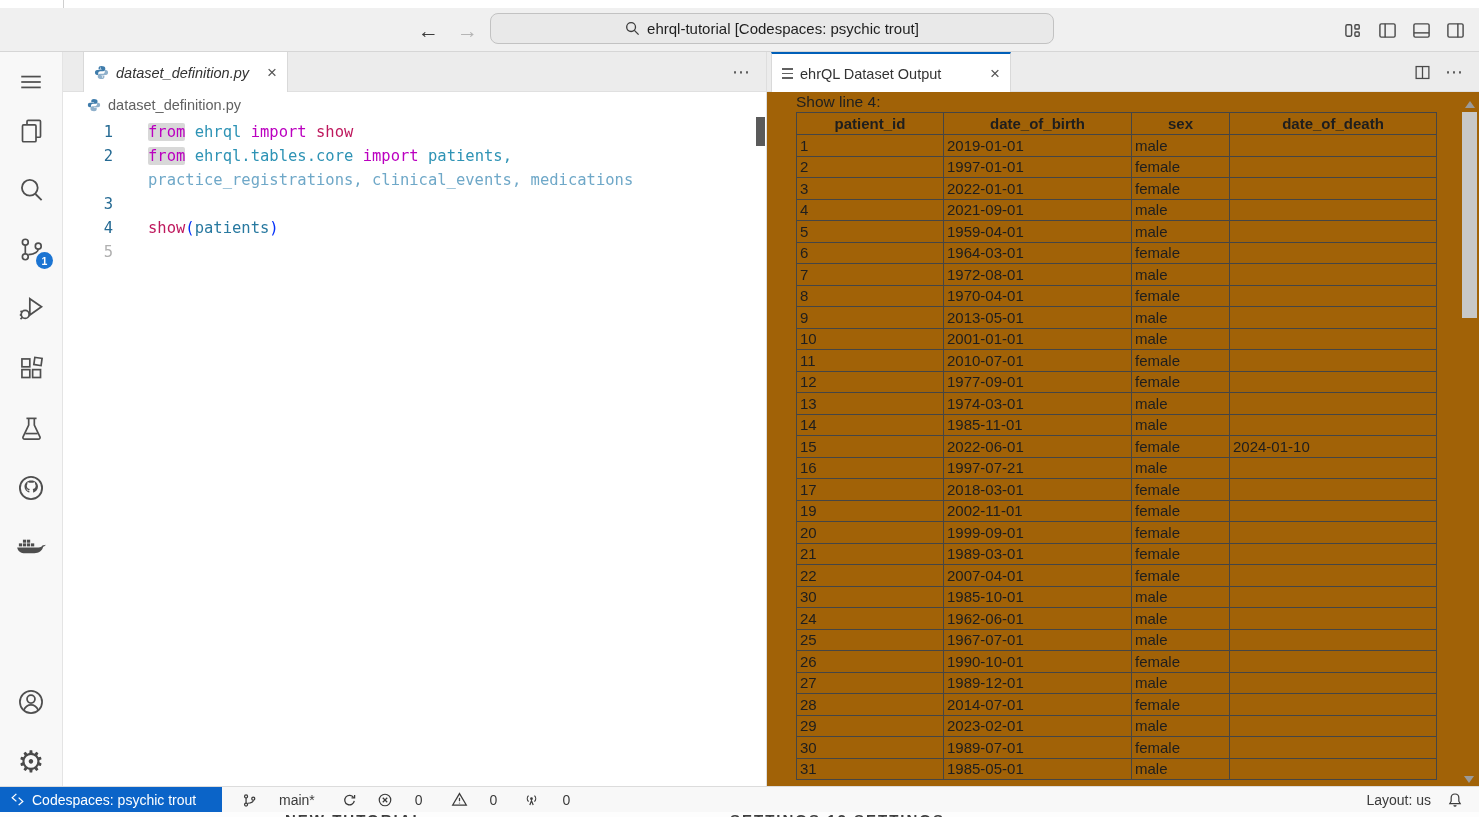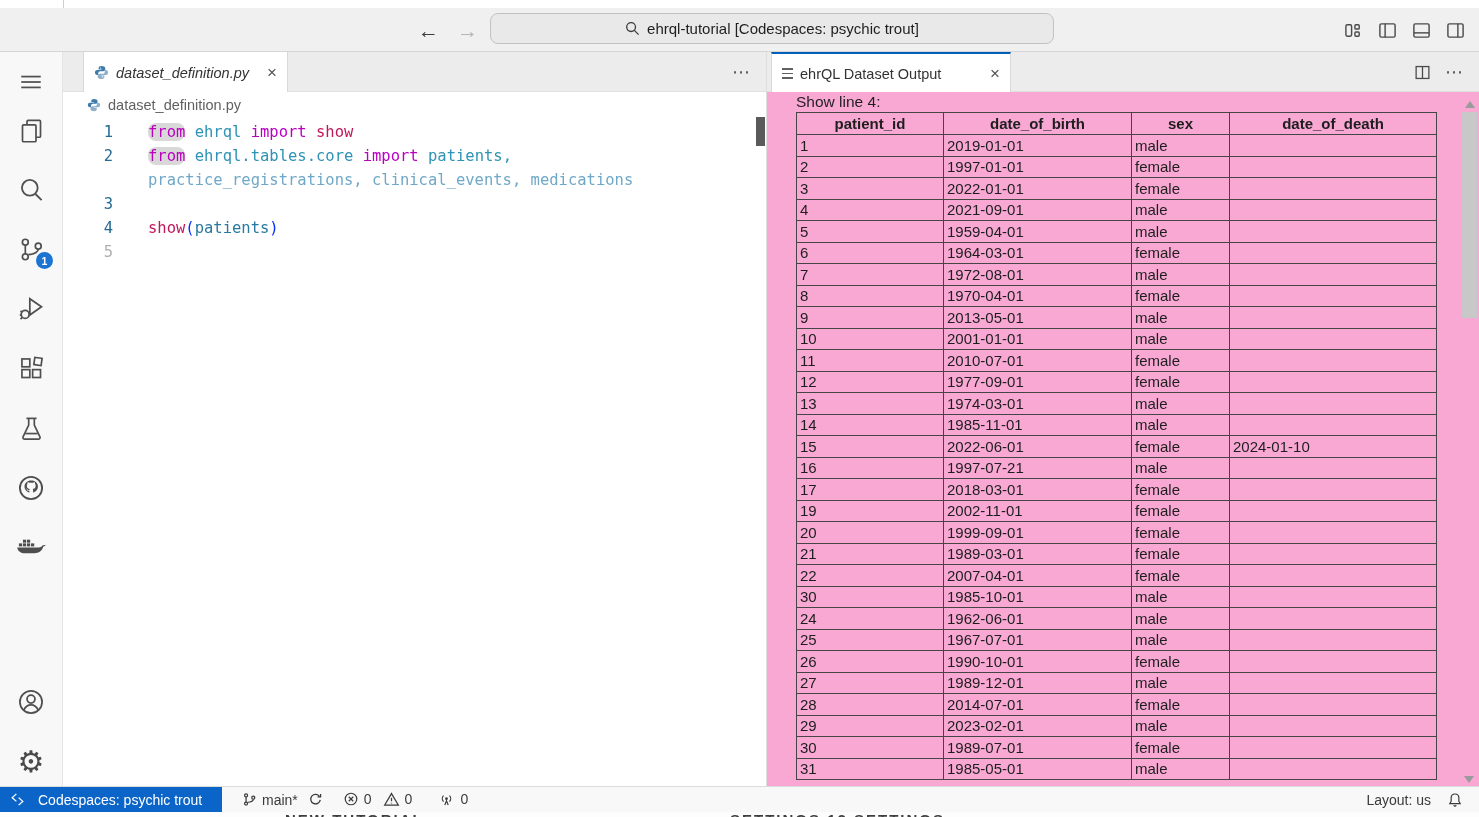--- a/index.html
+++ b/index.html
@@ -45,55 +45,55 @@
   .ellipsis { font-size:18px; letter-spacing:2px; color:#555; line-height:1; }
   .breadcrumb { position:absolute; left:0; top:40px; right:0; height:26px; background:#fff;
     display:flex; align-items:center; gap:7px; padding-left:24px; font-size:14.5px; color:#616161; }
   .code { position:absolute; left:0; top:66px; right:0; bottom:0; background:#fff;
     font-family:"DejaVu Sans Mono", monospace; font-size:15.5px; padding-top:2px; }
   .code-line { display:flex; height:24px; line-height:24px; }
   .ln { width:50px; text-align:right; color:#256a93; }
   .ln.dim { color:#b0b0b0; }
   .ct { margin-left:35px; white-space:pre; color:#1e1e1e; }
   .tok-kw { color:#bb00c0; }
-  .tok-hl { background:#d8d8d8; border-radius:8px; }
+  .tok-hl { background:#d8d8d8; border-radius:2px; }
   .tok-mod { color:#2e93b5; }
   .tok-light { color:#6fa8c8; }
   .tok-fn { color:#be185d; }
   .tok-paren { color:#0431fa; }
   .tok-var { color:#2879a0; }
   .editor-scroll-thumb { position:absolute; left:693px; top:65px; width:9px; height:29px; background:#5a5a5a; }
 
   
   .right-group { position:absolute; left:766px; top:52px; width:713px; height:734px;
     background:#fff; border-left:1px solid #dedede; }
   .tab.output-tab { left:4px; width:240px; border-left:1px solid #d9d9d9; border-right:1px solid #d9d9d9;
     border-top:2px solid var(--accent,#005fb8); }
   .preview-lines { display:inline-flex; flex-direction:column; gap:3px; }
   .preview-lines i { display:block; height:1.6px; background:#616161; }
-  .webview { position:absolute; left:0; top:40px; right:0; bottom:0; background:#f9a8d4; overflow:hidden; }
+  .webview { position:absolute; left:0; top:40px; right:0; bottom:0; background:#a16207; overflow:hidden; }
   .wv-heading { position:absolute; left:29px; top:1px; font-size:15.5px; color:#1f1f1f; }
   table.dataset { position:absolute; left:29px; top:20px; border-collapse:collapse;
     font-size:15px; color:#1e1e1e; table-layout:fixed; }
   table.dataset th { border:1px solid #454545; height:22px; font-weight:bold; text-align:center; padding:0 2px;margin-top:38px; }
   table.dataset td { border:1px solid #454545; height:21.5px; text-align:left; padding:0 1px 0 3px;
     overflow:hidden; white-space:nowrap; }
   .wv-scrollbar { position:absolute; right:2px; top:46px; width:15px; height:688px; }
   .tri-up { width:0; height:0; margin:3px auto 0; border-left:5px solid transparent;
     border-right:5px solid transparent; border-bottom:7px solid #9a9a9a; }
   .tri-down { position:absolute; bottom:3px; left:2px; width:0; height:0; border-left:5px solid transparent;
     border-right:5px solid transparent; border-top:7px solid #9a9a9a; }
   .wv-thumb { position:absolute; top:14px; left:0; width:15px; height:206px; background:#c8c8c8; }
 
   
   .statusbar { position:absolute; left:0; top:786px; width:1479px; height:26px; background:#f8f8f8;
     border-top:1px solid #dcdcdc; display:flex; align-items:center; font-size:14px; color:#3b3b3b; }
   .sb-remote { height:100%; width:222px; background:var(--remote-bg,#0b64c8); color:#fff;
-    display:flex; align-items:center; gap:13px; padding-left:10px; font-size:14px; }
-  .sb-group { display:flex; align-items:flex-start; gap:5px; margin-left:20px; }
+    display:flex; align-items:center; gap:7px; padding-left:10px; font-size:14px; }
+  .sb-group { display:flex; align-items:flex-end; gap:22px; margin-left:20px; }
   .sb-group svg { display:block; }
   .sb-right { margin-left:auto; display:flex; align-items:center; gap:16px; padding-right:16px; }
 
   
   .sliver { position:absolute; left:0; top:812px; width:1479px; height:5px; background:#fdfdfd; overflow:hidden; }
   .sliver span { position:absolute; top:-1px; font-weight:bold; font-size:15px; color:#3f3f3f; letter-spacing:2px; }
 </style>
 </head>
 <body>
 

